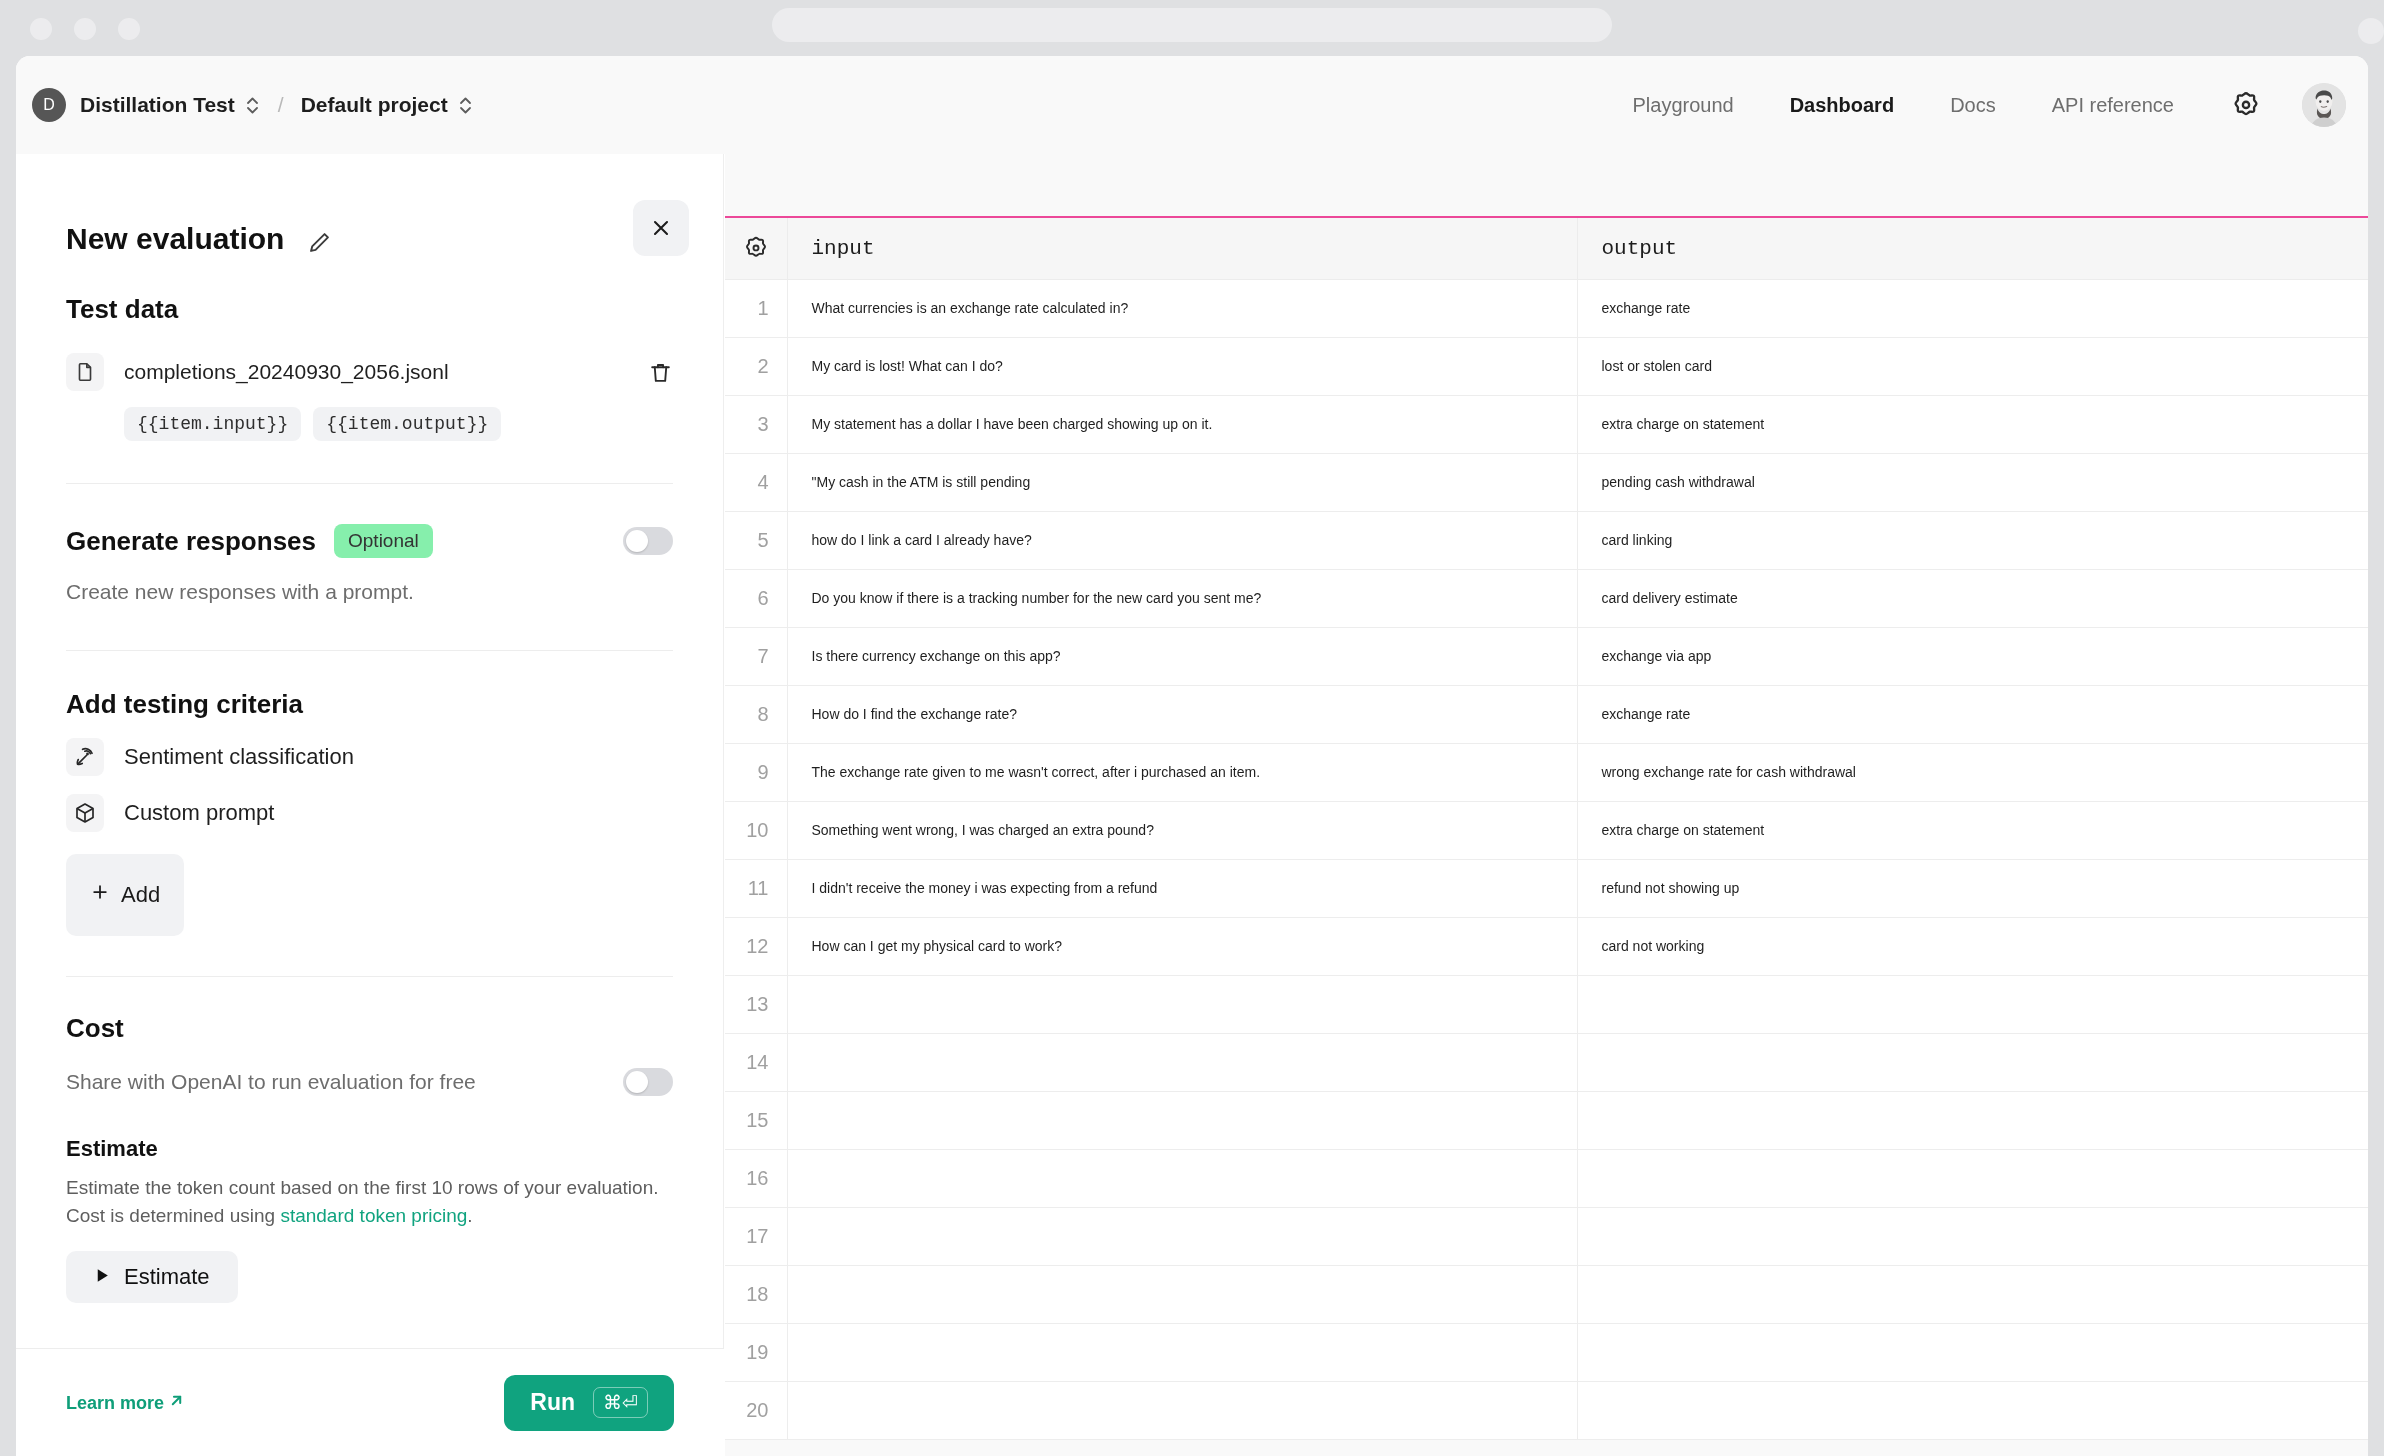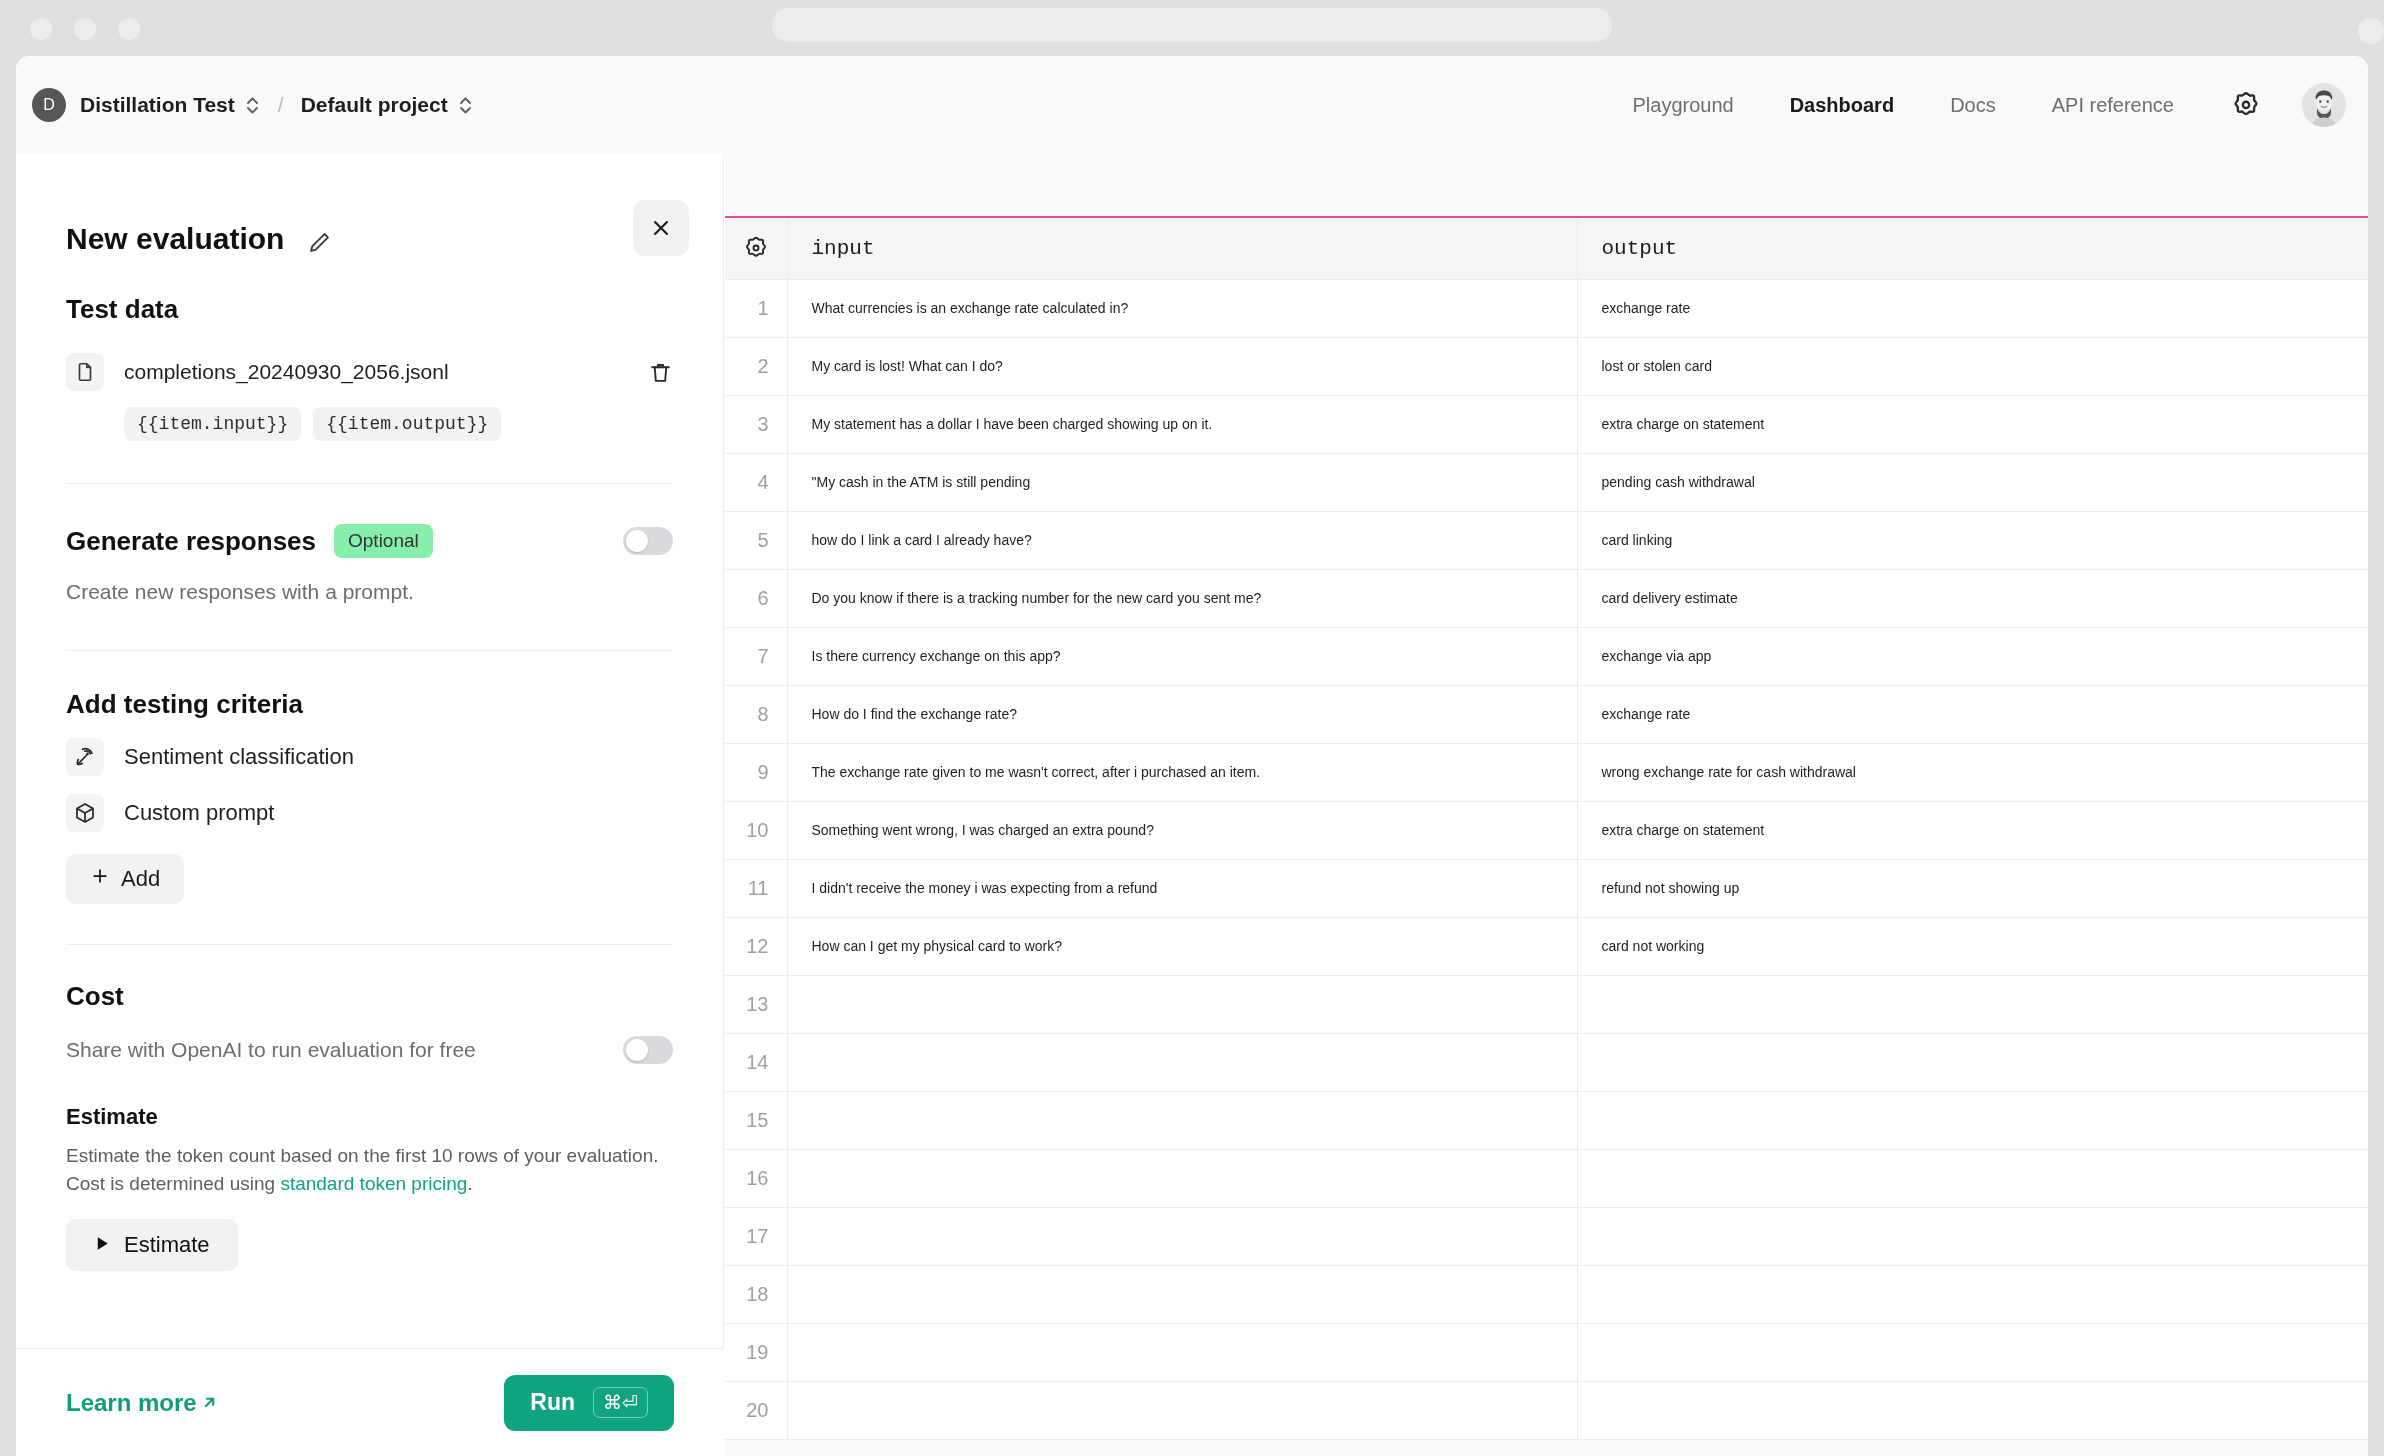--- a/index.html
+++ b/index.html
@@ -126,40 +126,40 @@
   .crit-row { display: flex; align-items: center; margin-top: 18px; cursor: pointer; }
   .crit-icon-box {
     width: 38px; height: 38px; border-radius: 8px; background: #f4f4f5;
     display: flex; align-items: center; justify-content: center; color: #272727;
     flex: none;
   }
   .crit-label { font-size: 22px; color: #1f1f1f; margin-left: 20px; }
   .add-btn {
     margin-top: 22px; display: inline-flex; align-items: center; gap: 11px;
     background: #f1f2f4; border: none; border-radius: 10px;
-    padding: 12px 24px; font-size: 22px; color: #1a1a1a; cursor: pointer;
+    padding: 28px 24px; font-size: 22px; color: #1a1a1a; cursor: pointer;
     font-family: "Liberation Sans", sans-serif;
   }
   .sub-title { font-size: 22px; font-weight: 700; color: #111; }
   .help-text { font-size: 19px; color: #5e5e5e; line-height: 1.45; }
   .link-green { color: #10a37f; text-decoration: none; }
   .estimate-btn {
     margin-top: 22px; display: inline-flex; align-items: center; gap: 13px;
     background: #f1f2f4; border: none; border-radius: 10px;
     padding: 13px 28px; font-size: 22px; color: #111; cursor: pointer;
     font-family: "Liberation Sans", sans-serif;
   }
   .sb-footer {
     position: absolute; bottom: 0; left: 0; width: 708px; height: 108px;
     border-top: 1px solid #ededed; display: flex; align-items: center;
     padding: 0 50px; background: #fff;
   }
   .learn-link {
-    font-size: 24px; font-weight: 700; color: #0f9e79; text-decoration: none;
-    display: inline-flex; align-items: flex-start; gap: 4px;
+    font-size: 18px; font-weight: 700; color: #0f9e79; text-decoration: none;
+    display: inline-flex; align-items: flex-end; gap: 4px;
   }
   .run-btn {
     margin-left: auto; background: #10a37f; border: none; border-radius: 11px;
     height: 56px; padding: 0 26px; display: inline-flex; align-items: center; gap: 18px;
     color: #fff; font-size: 23px; font-weight: 700; cursor: pointer;
     font-family: "Liberation Sans", sans-serif;
   }
   .kbd-hint {
     border: 1px solid rgba(255,255,255,.45); border-radius: 7px;
     padding: 3px 9px; font-size: 19px; font-weight: 400;

